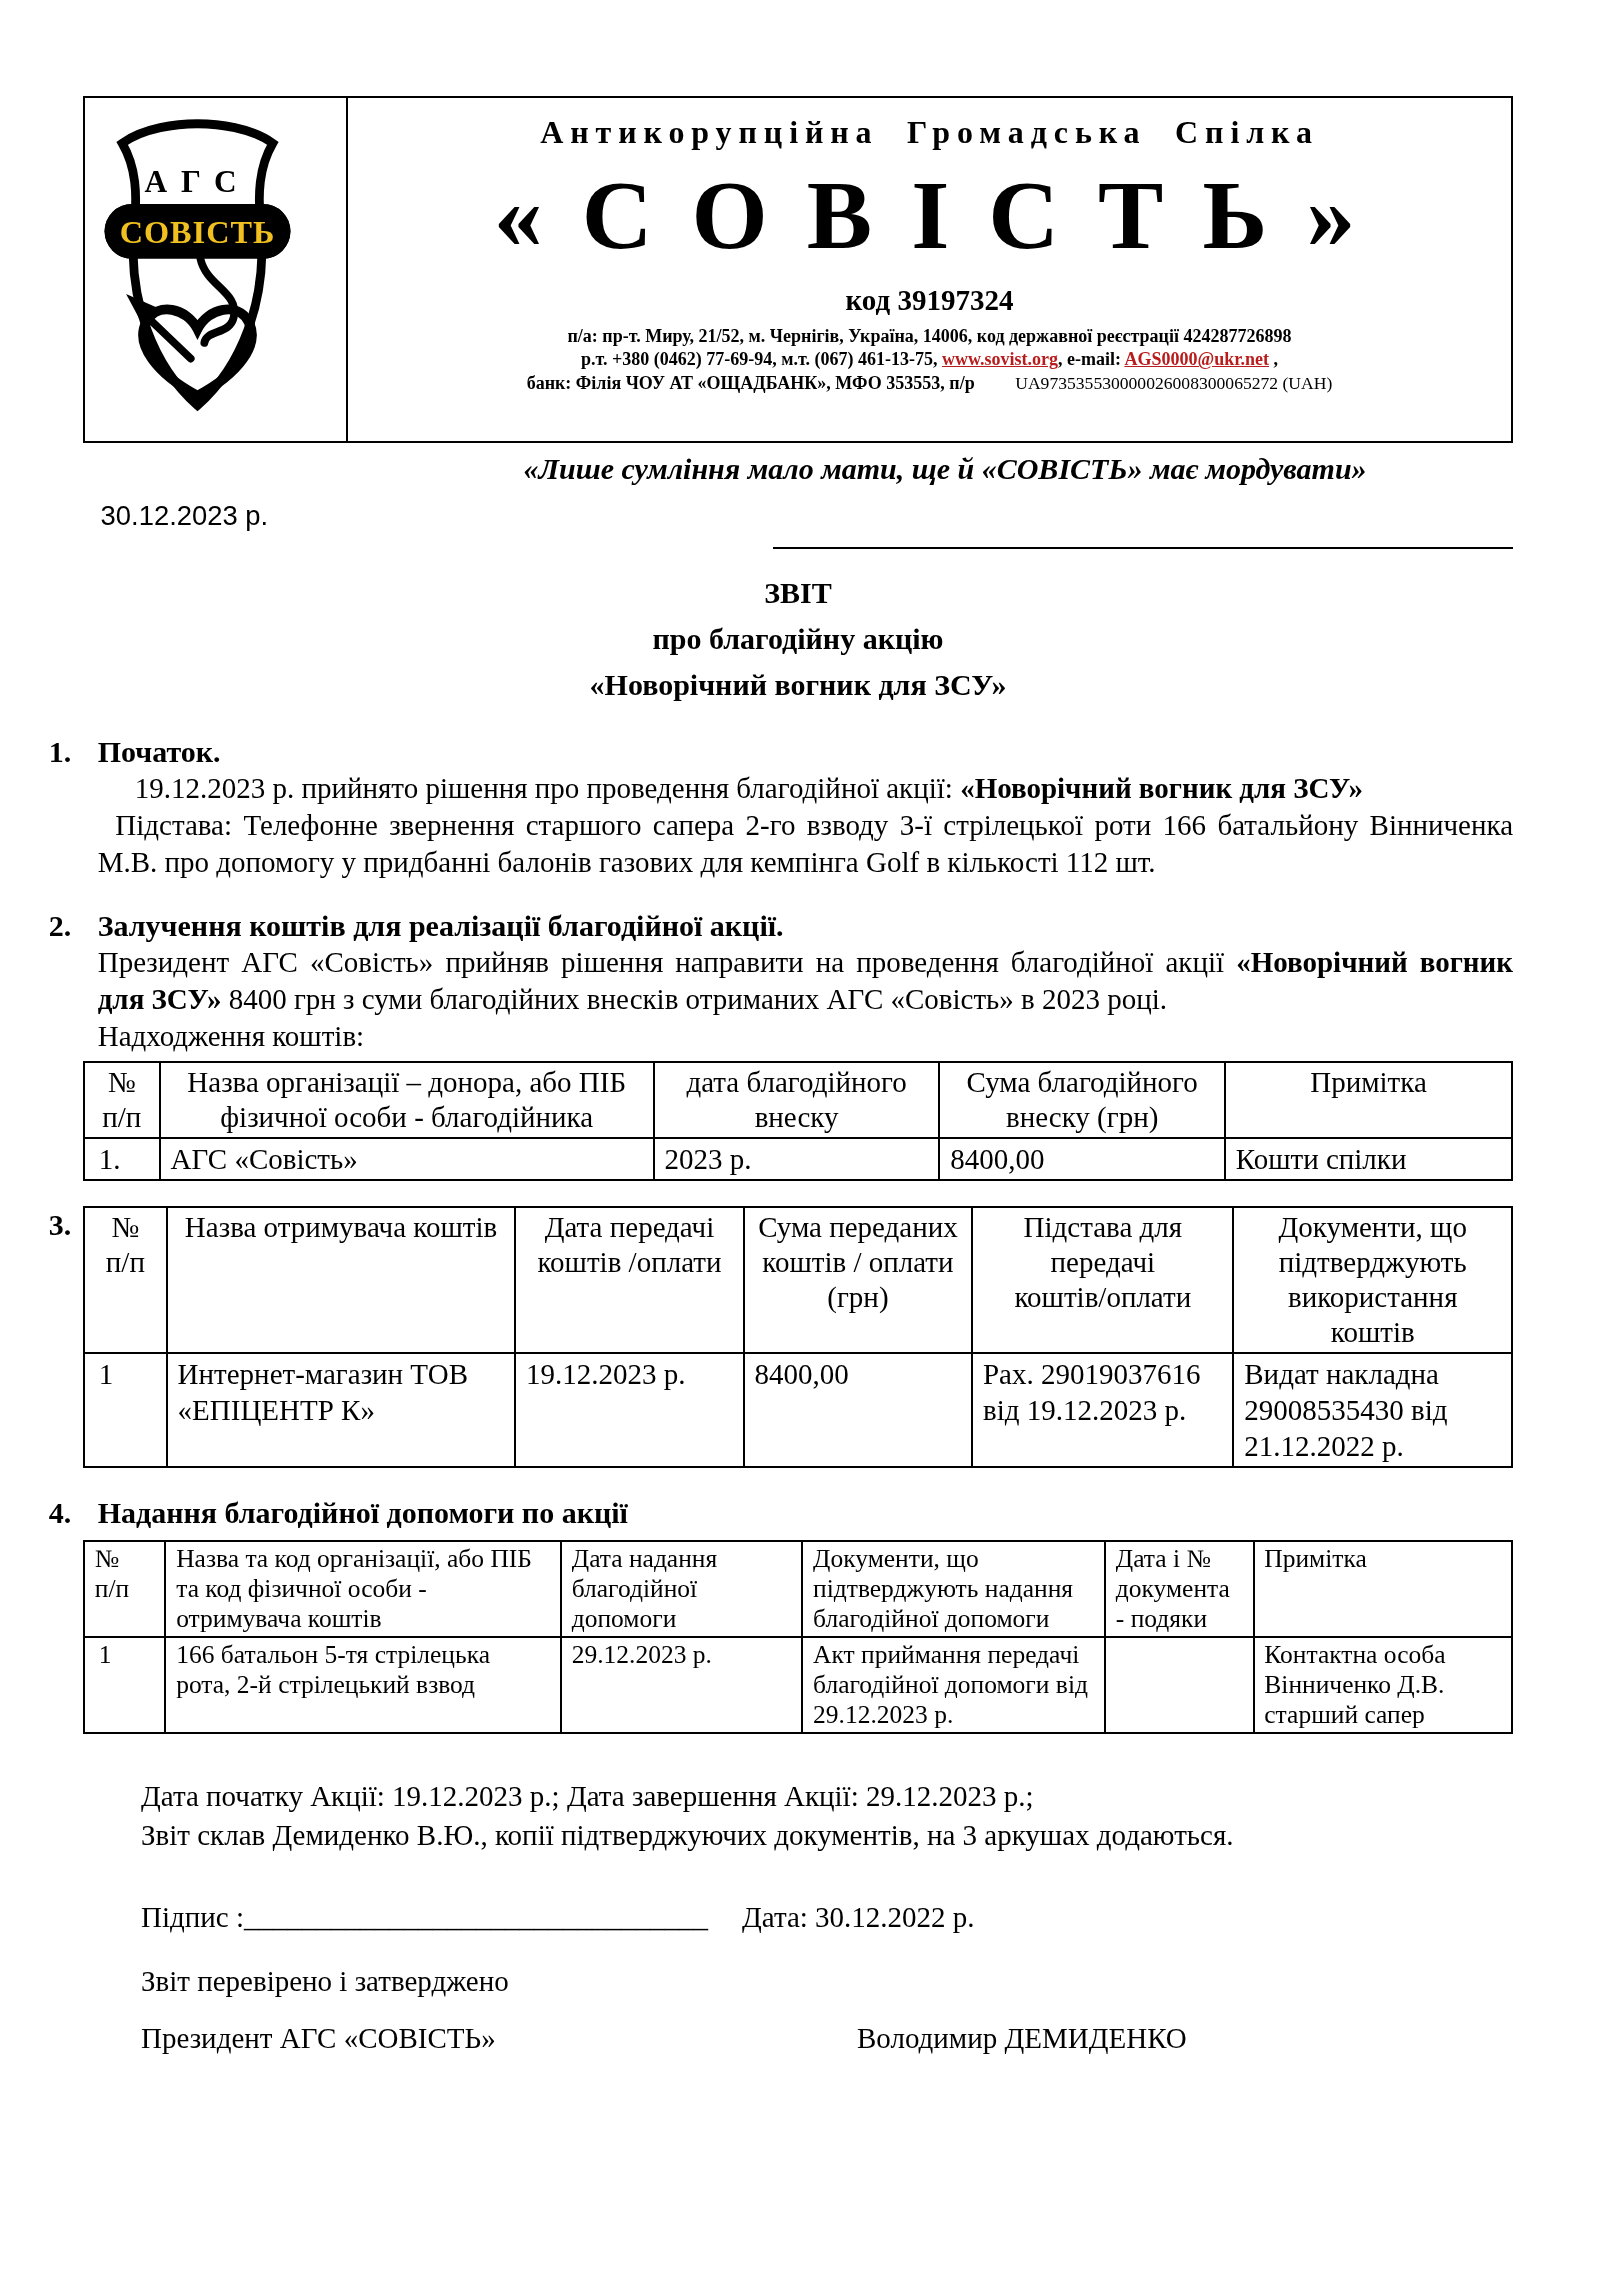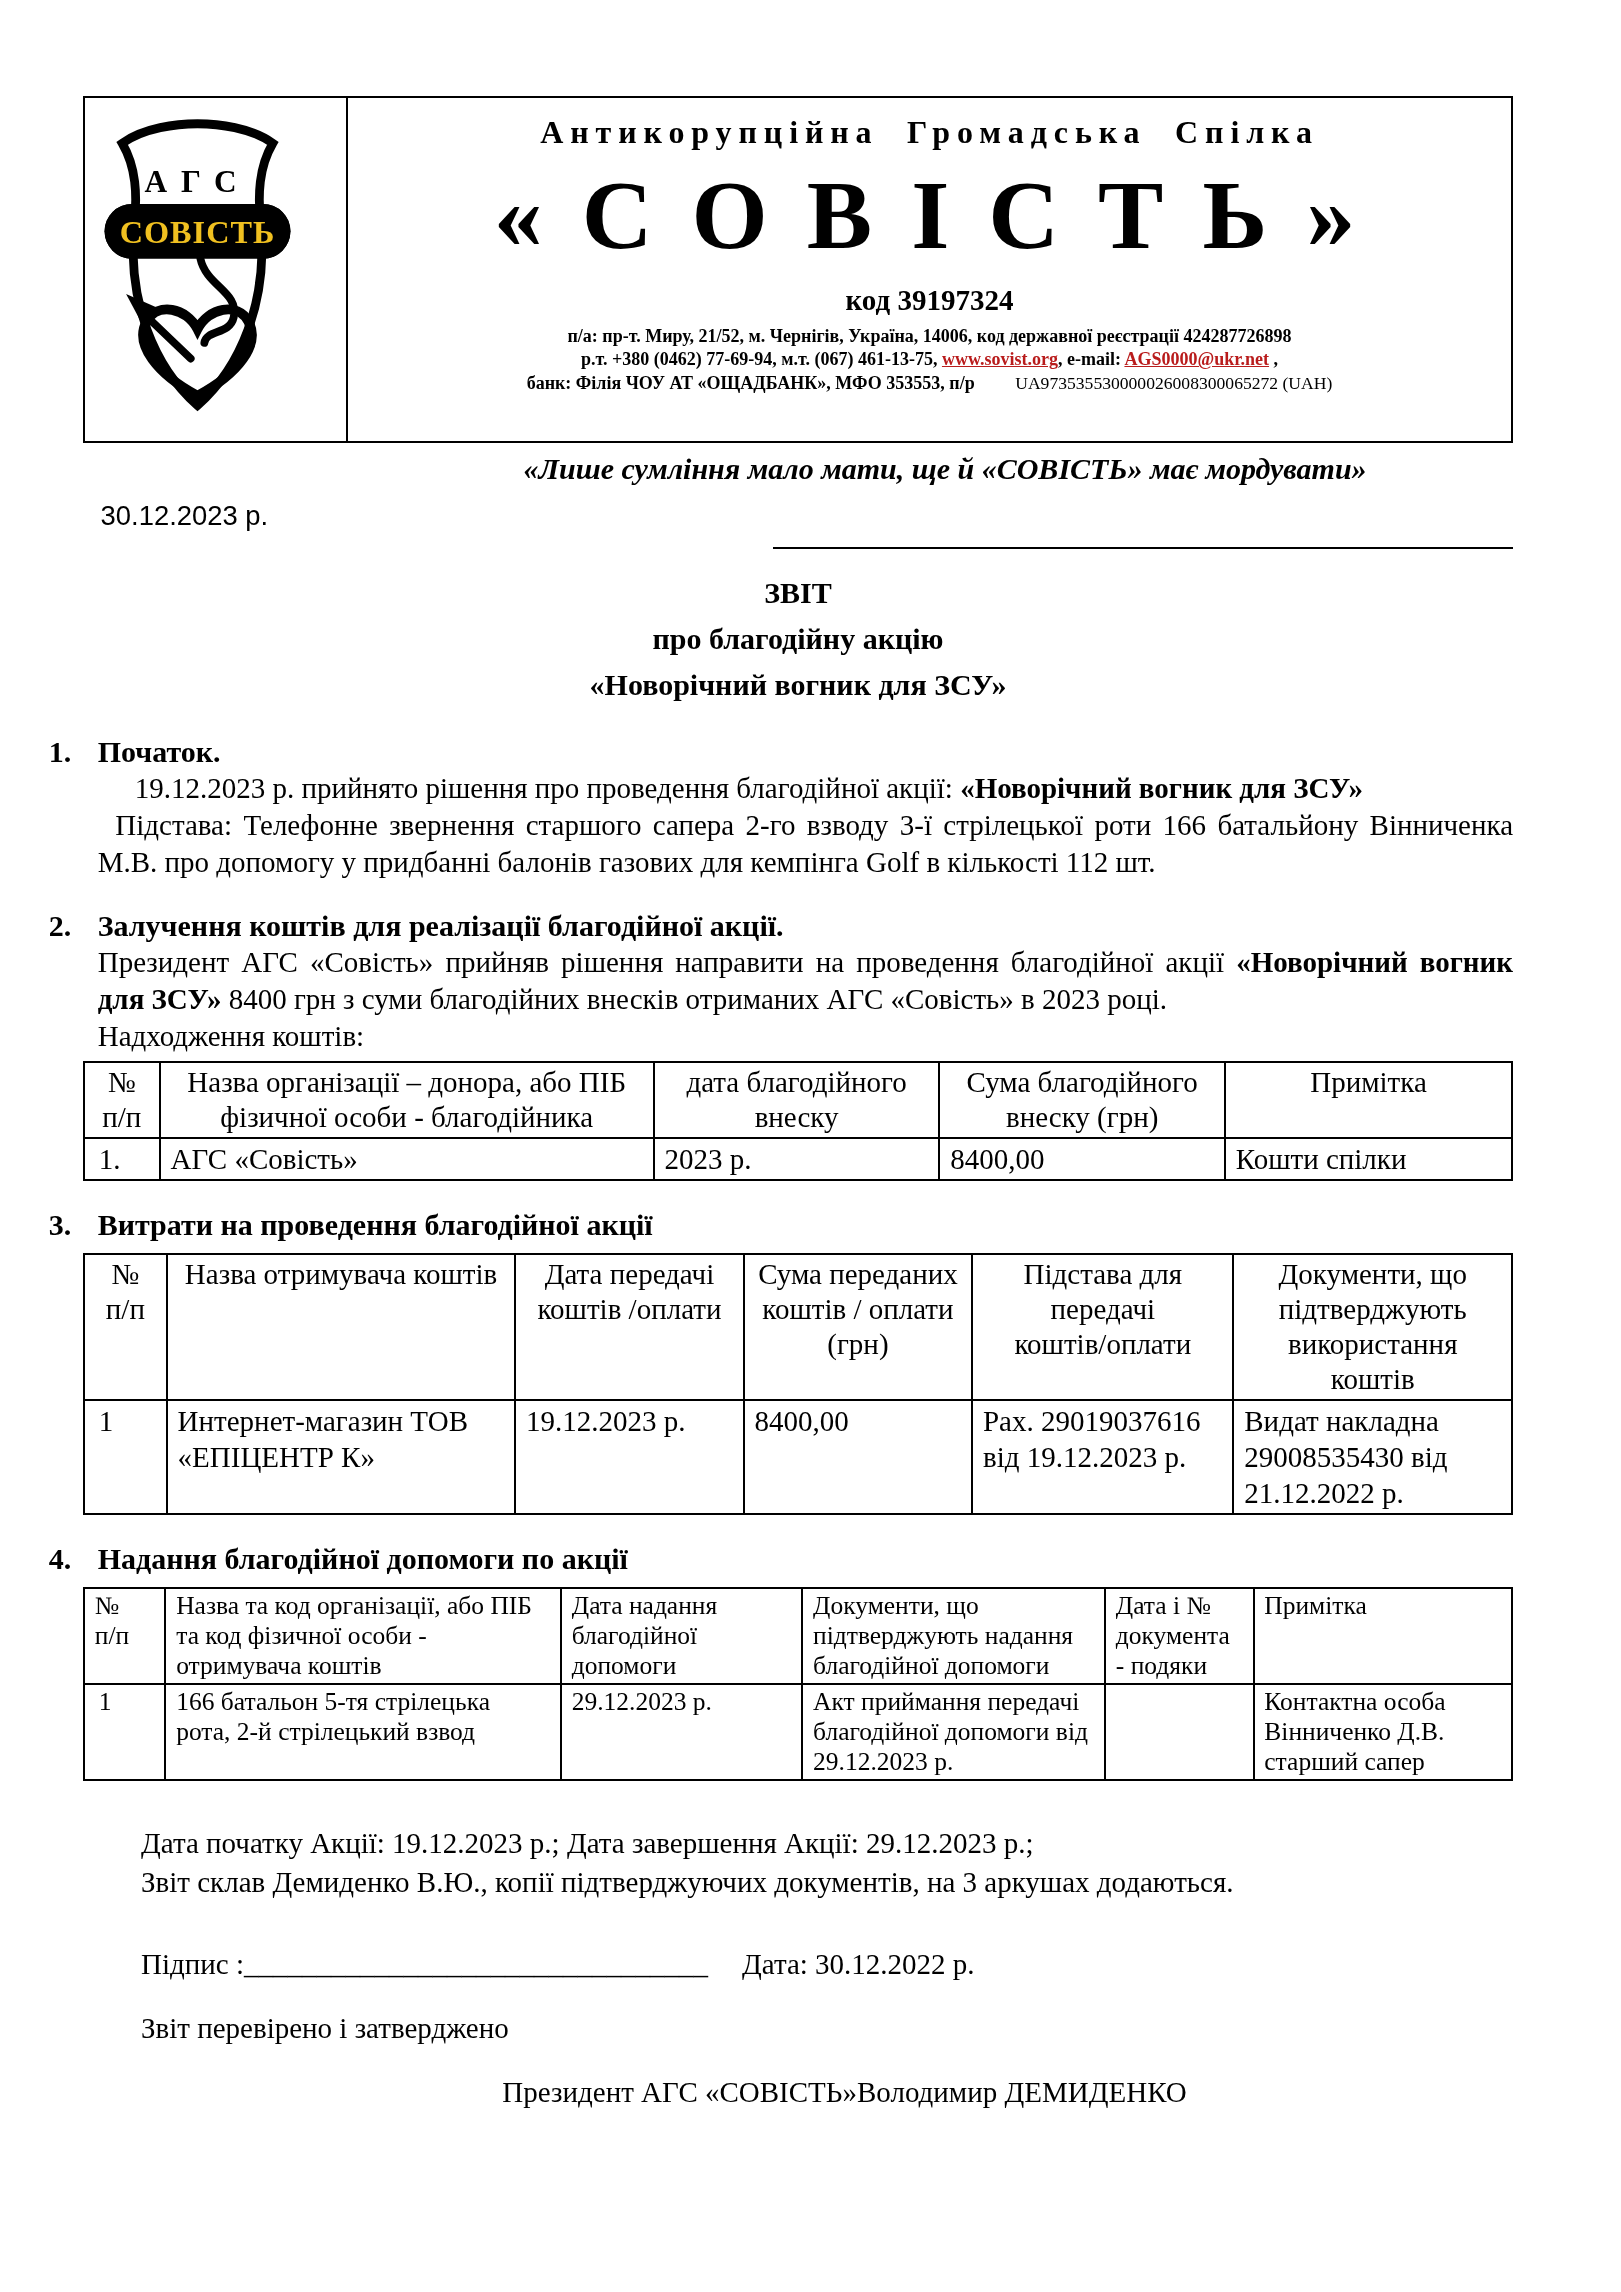--- a/index.html
+++ b/index.html
@@ -47,21 +47,21 @@
   .tbl-m1 { margin-top:5.9px; }
   .tbl-m2 { margin-top:9.8px; }
   .tbl-m3 { margin-top:9.8px; }
 
   
   .f-para { font-size:29px; line-height:39px; margin-left:58px; }
   .f1 { margin-top:43px; }
   .sig-row { margin-top:43px; }
   .sig-date { margin-left:34px; }
   .approved { margin-top:25px; }
-  .pres-row { margin-top:25px; display:flex;text-align:right; }
+  .pres-row { margin-top:18px; display:flex; }
   .pres-label { width:716px; }
 
   svg text { font-family:"Liberation Serif","DejaVu Serif",serif; }
 </style>
 </head>
 <body>
 
 <div class="page">
   <div class="content">
 
@@ -147,21 +147,21 @@
         <td class="num-cell">1.</td>
         <td>АГС «Совість»</td>
         <td>2023 р.</td>
         <td>8400,00</td>
         <td>Кошти спілки</td>
       </tr>
     </tbody>
       </table>
 
     <div class="sec-heading">
-      <span class="sec-num">3.</span><span>Витрати на проведення благодійної акції</span>
+      <span class="sec-num">3.</span>
     </div>
 
     <table class="t12 tbl-m2">
       <colgroup>
           <col style="width:5.8%">
           <col style="width:24.4%">
           <col style="width:16%">
           <col style="width:16%">
           <col style="width:18.3%">
           <col style="width:19.5%">

